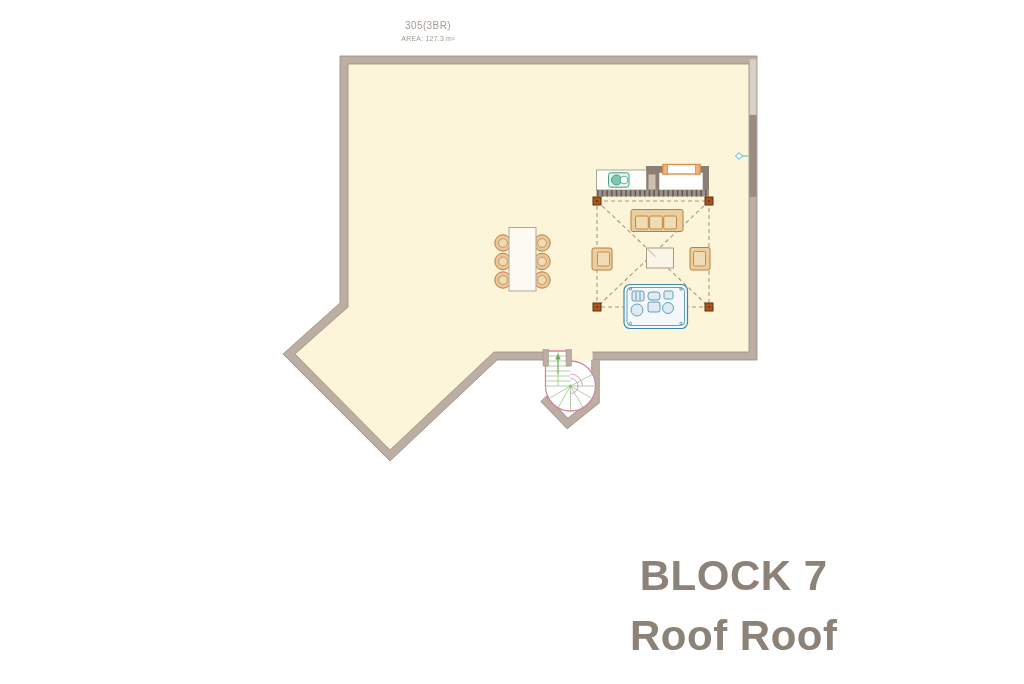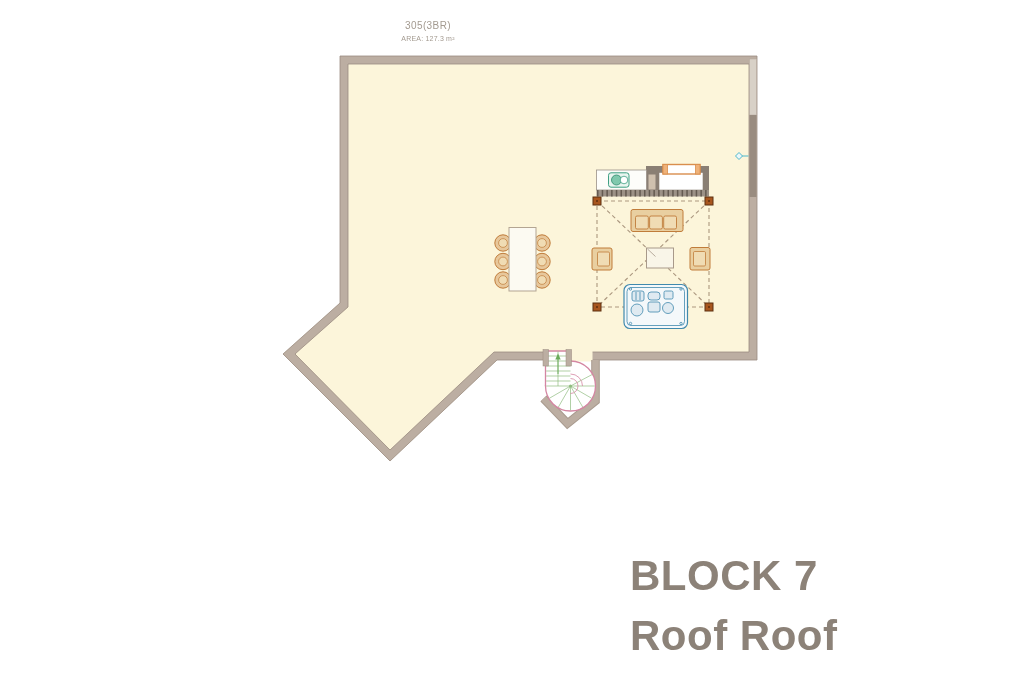--- a/index.html
+++ b/index.html
@@ -9,21 +9,21 @@
   }
   #plan-svg{position:absolute;left:0;top:0;}
   .plan-label{
     position:absolute;left:428px;transform:translateX(-50%);
     color:#a39a90;text-align:center;white-space:nowrap;
   }
   #unit-label{top:20px;font-size:10px;letter-spacing:.4px;}
   #area-label{top:35px;font-size:7px;letter-spacing:.2px;}
   #plan-title{
     position:absolute;left:630px;top:546px;color:#8c8278;
-    font-size:42px;font-weight:700;line-height:60px;letter-spacing:.5px;
+    font-size:42px;font-weight:700;line-height:60px;letter-spacing:.5px;text-align:center;
   }
 </style>
 </head>
 <body>
 
 <div id="stage">
 
   <svg id="plan-svg" width="1024" height="684" viewBox="0 0 1024 684">
 
     <g>

